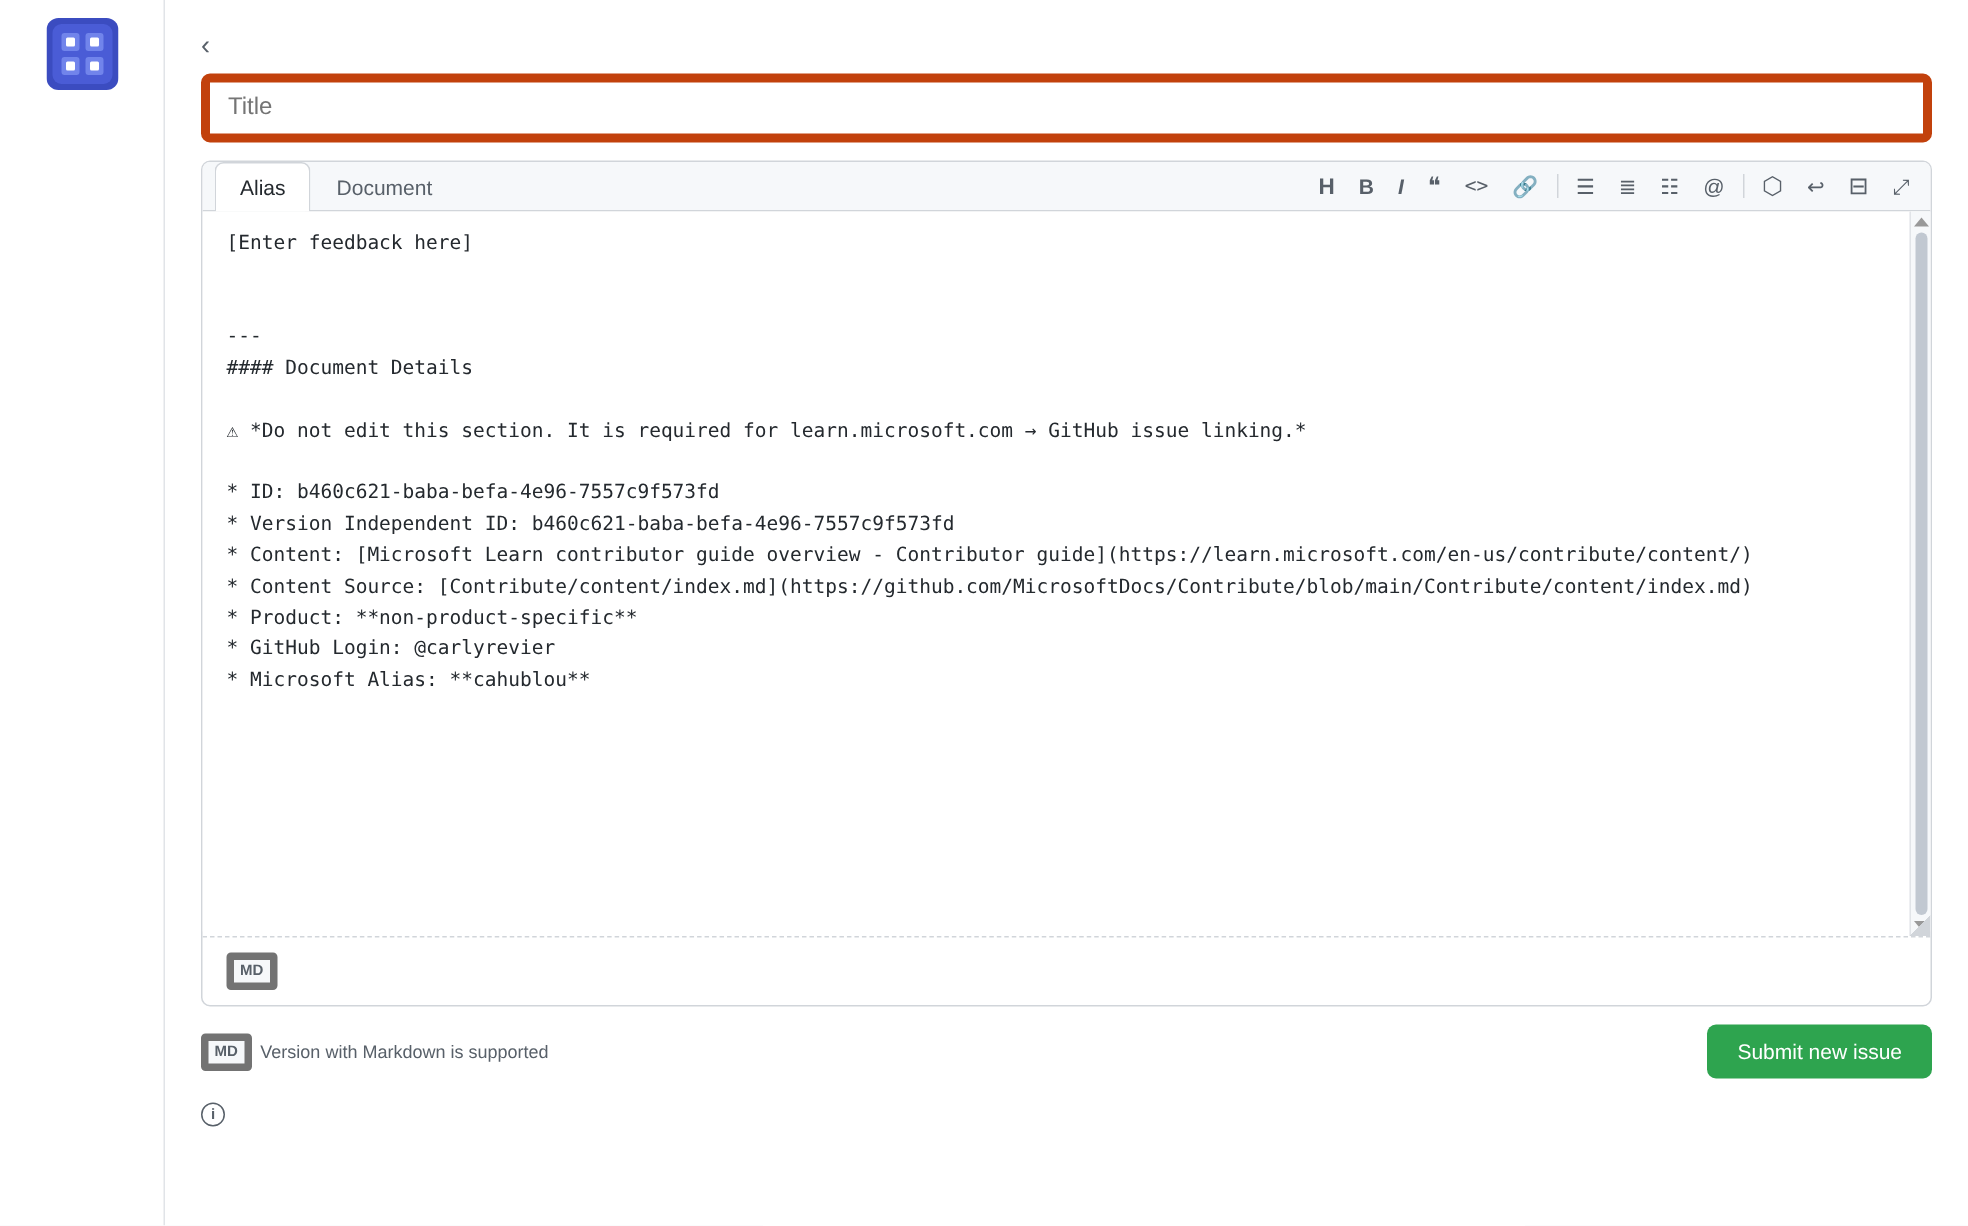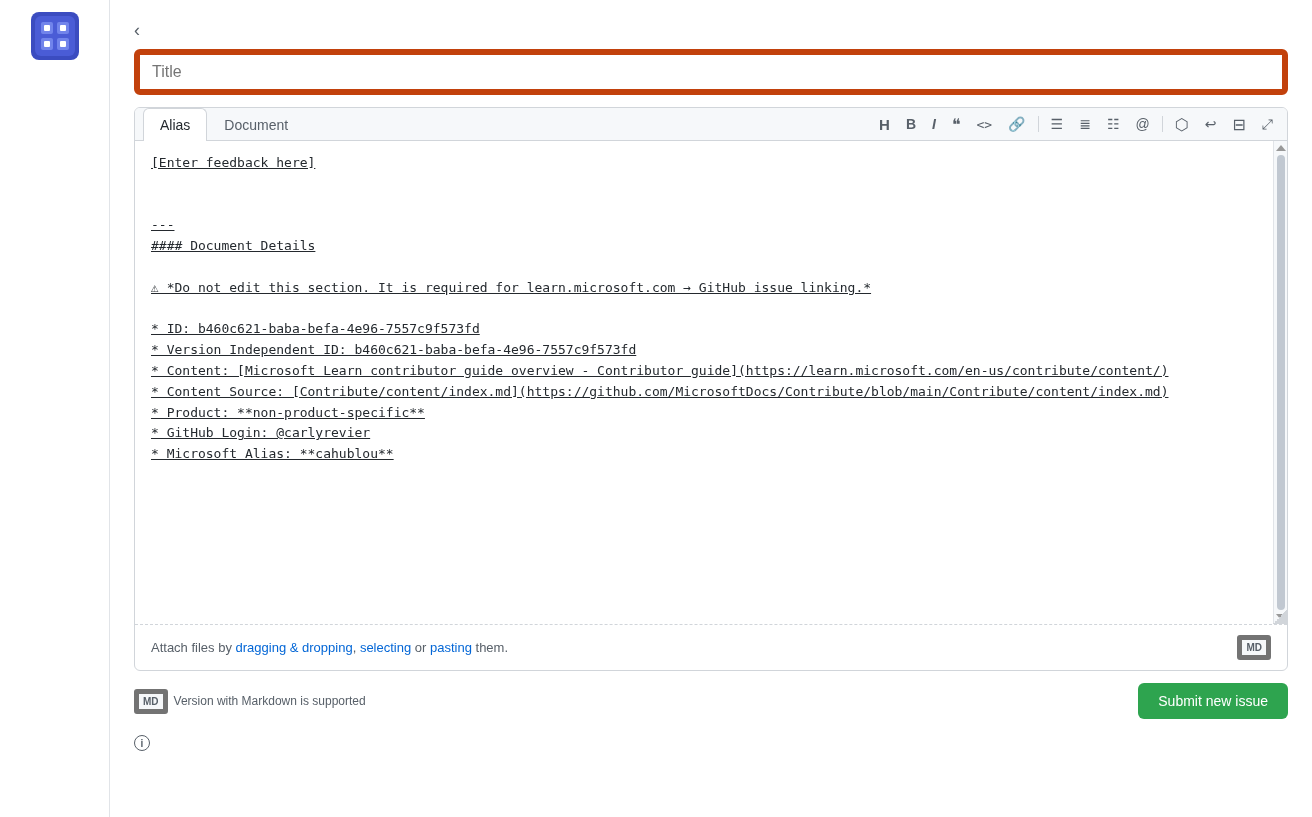--- a/index.html
+++ b/index.html
@@ -129,21 +129,20 @@
       min-height: 480px;
       padding: 12px 16px;
       font-family: monospace;
       font-size: 13px;
       line-height: 1.6;
       border: none;
       outline: none;
       resize: none;
       color: #24292e;
       overflow-y: scroll;
-      text-decoration: underline;
     }
 
     
     .attach-area {
       border-top: 1px dashed #d1d5da;
       padding: 10px 16px;
       font-size: 13px;
       color: #586069;
       display: flex;
       align-items: center;
@@ -357,23 +356,20 @@
         <div class="scrollbar-track">
           <div class="scrollbar-up"></div>
           <div class="scrollbar-thumb"></div>
           <div class="scrollbar-down"></div>
         </div>
 
         <div class="resize-handle"></div>
       </div>
 
       <div class="attach-area">
-        <span class="attach-text">
-          Attach files by <a>dragging &amp; dropping</a>, <a>selecting</a> or <a>pasting</a> them.
-        </span>
         <span class="md-icon">MD</span>
       </div>
 
     </div>
 
     
     <div class="bottom-bar">
       <div class="markdown-info">
         <span class="md-icon">MD</span>
         <span>Version with Markdown is supported</span>

